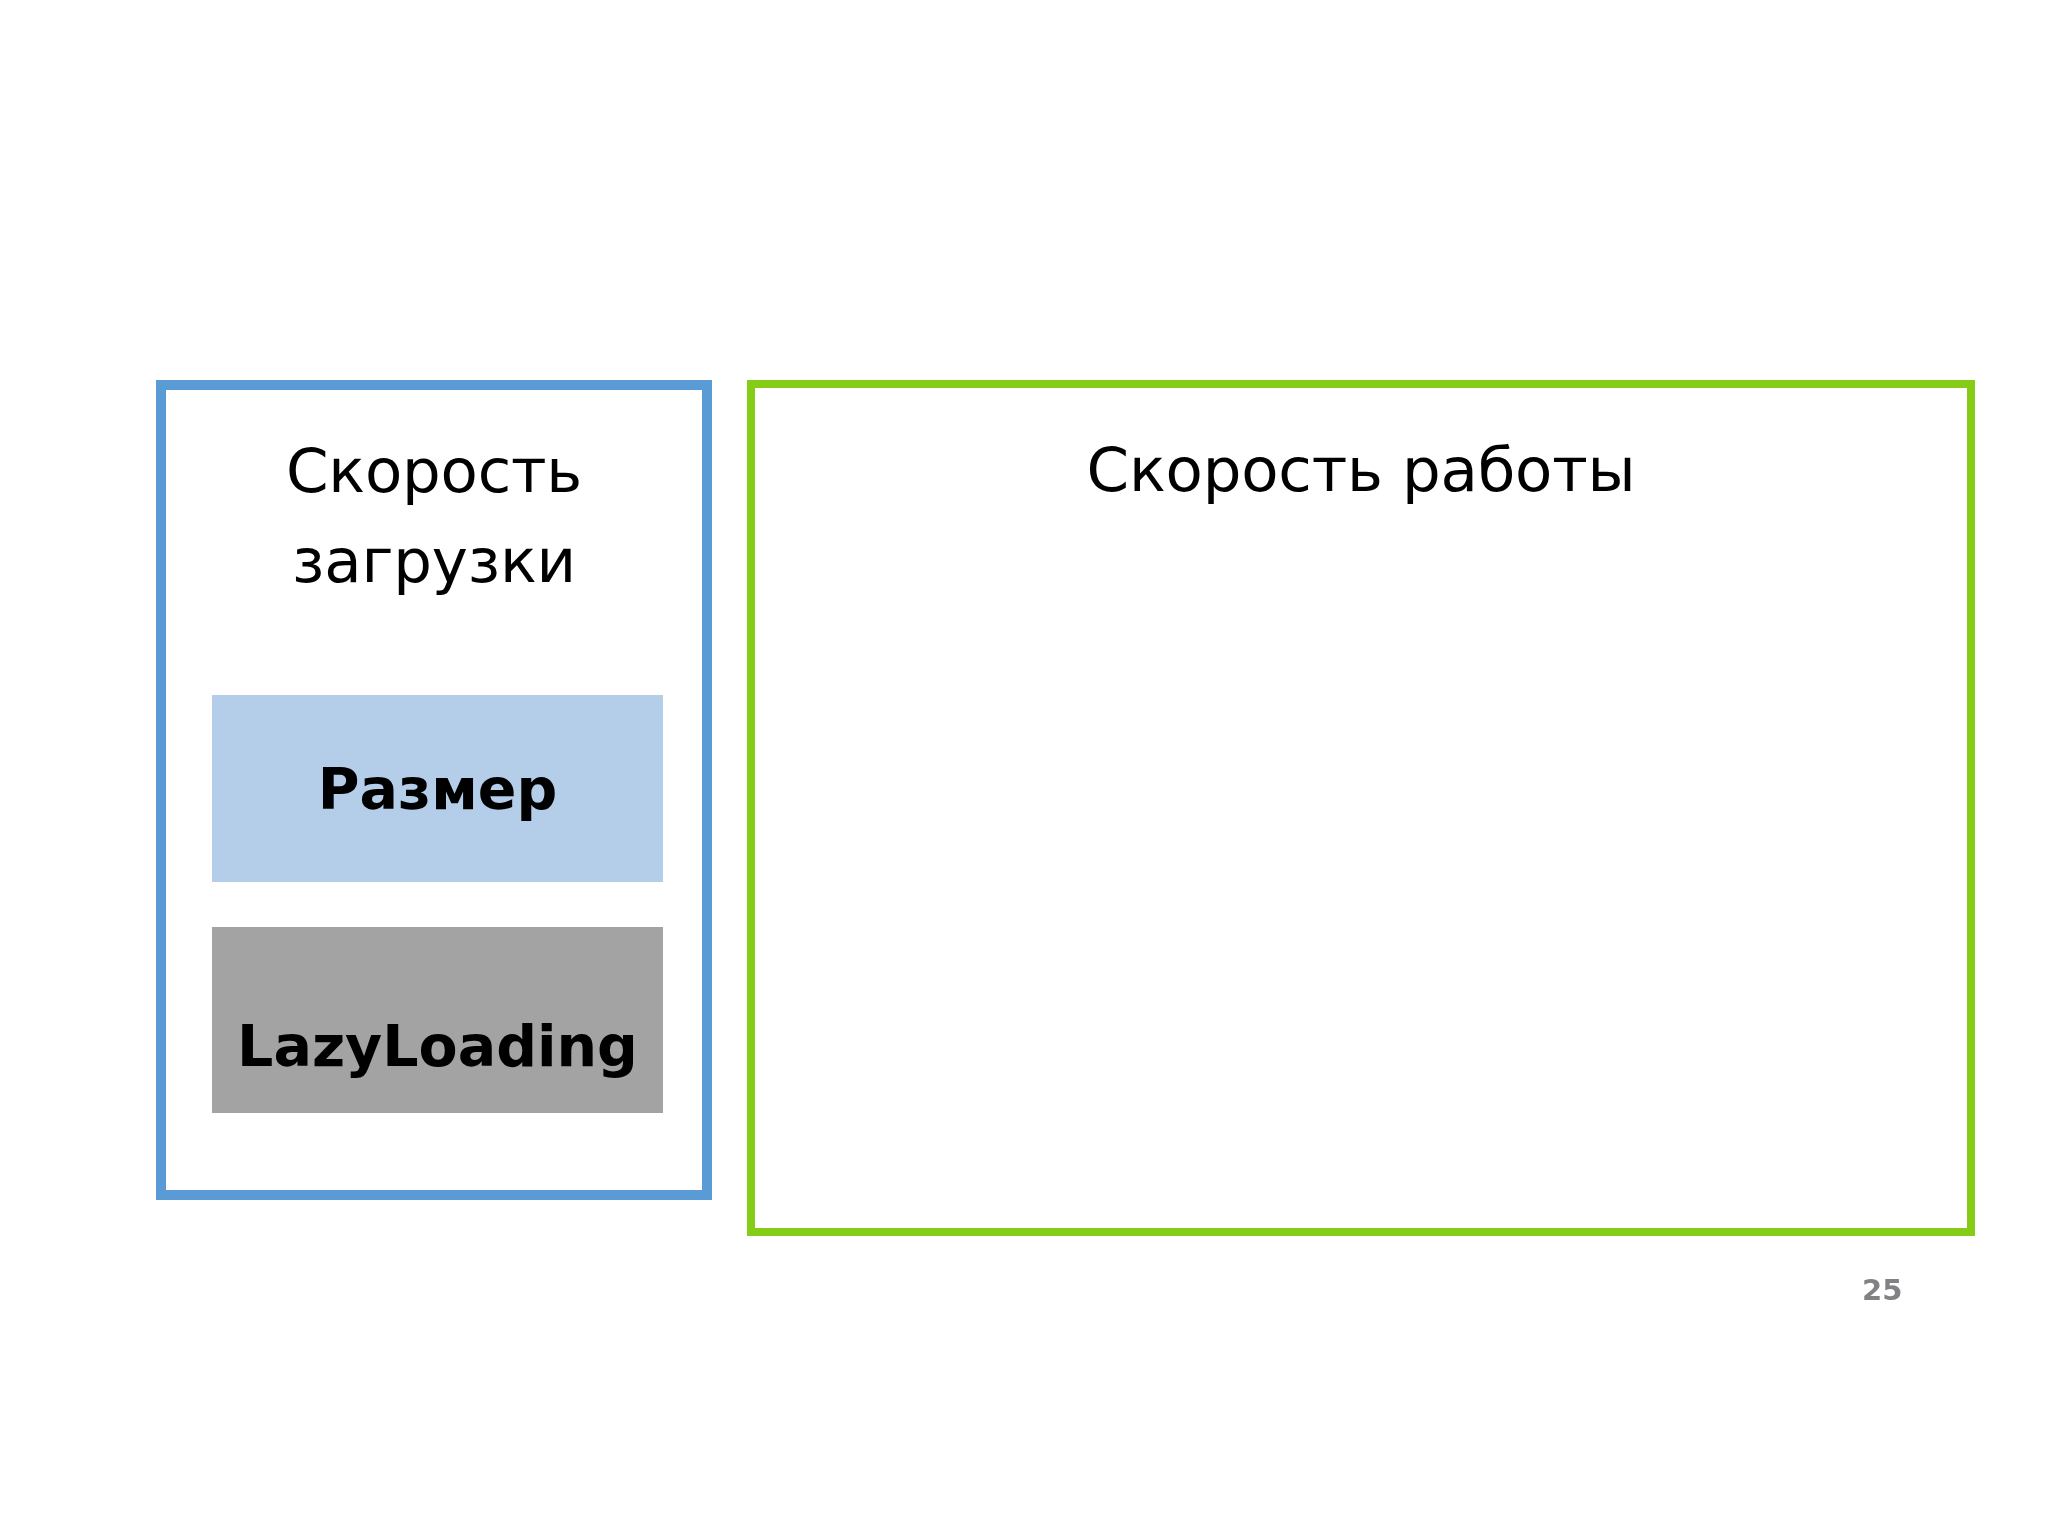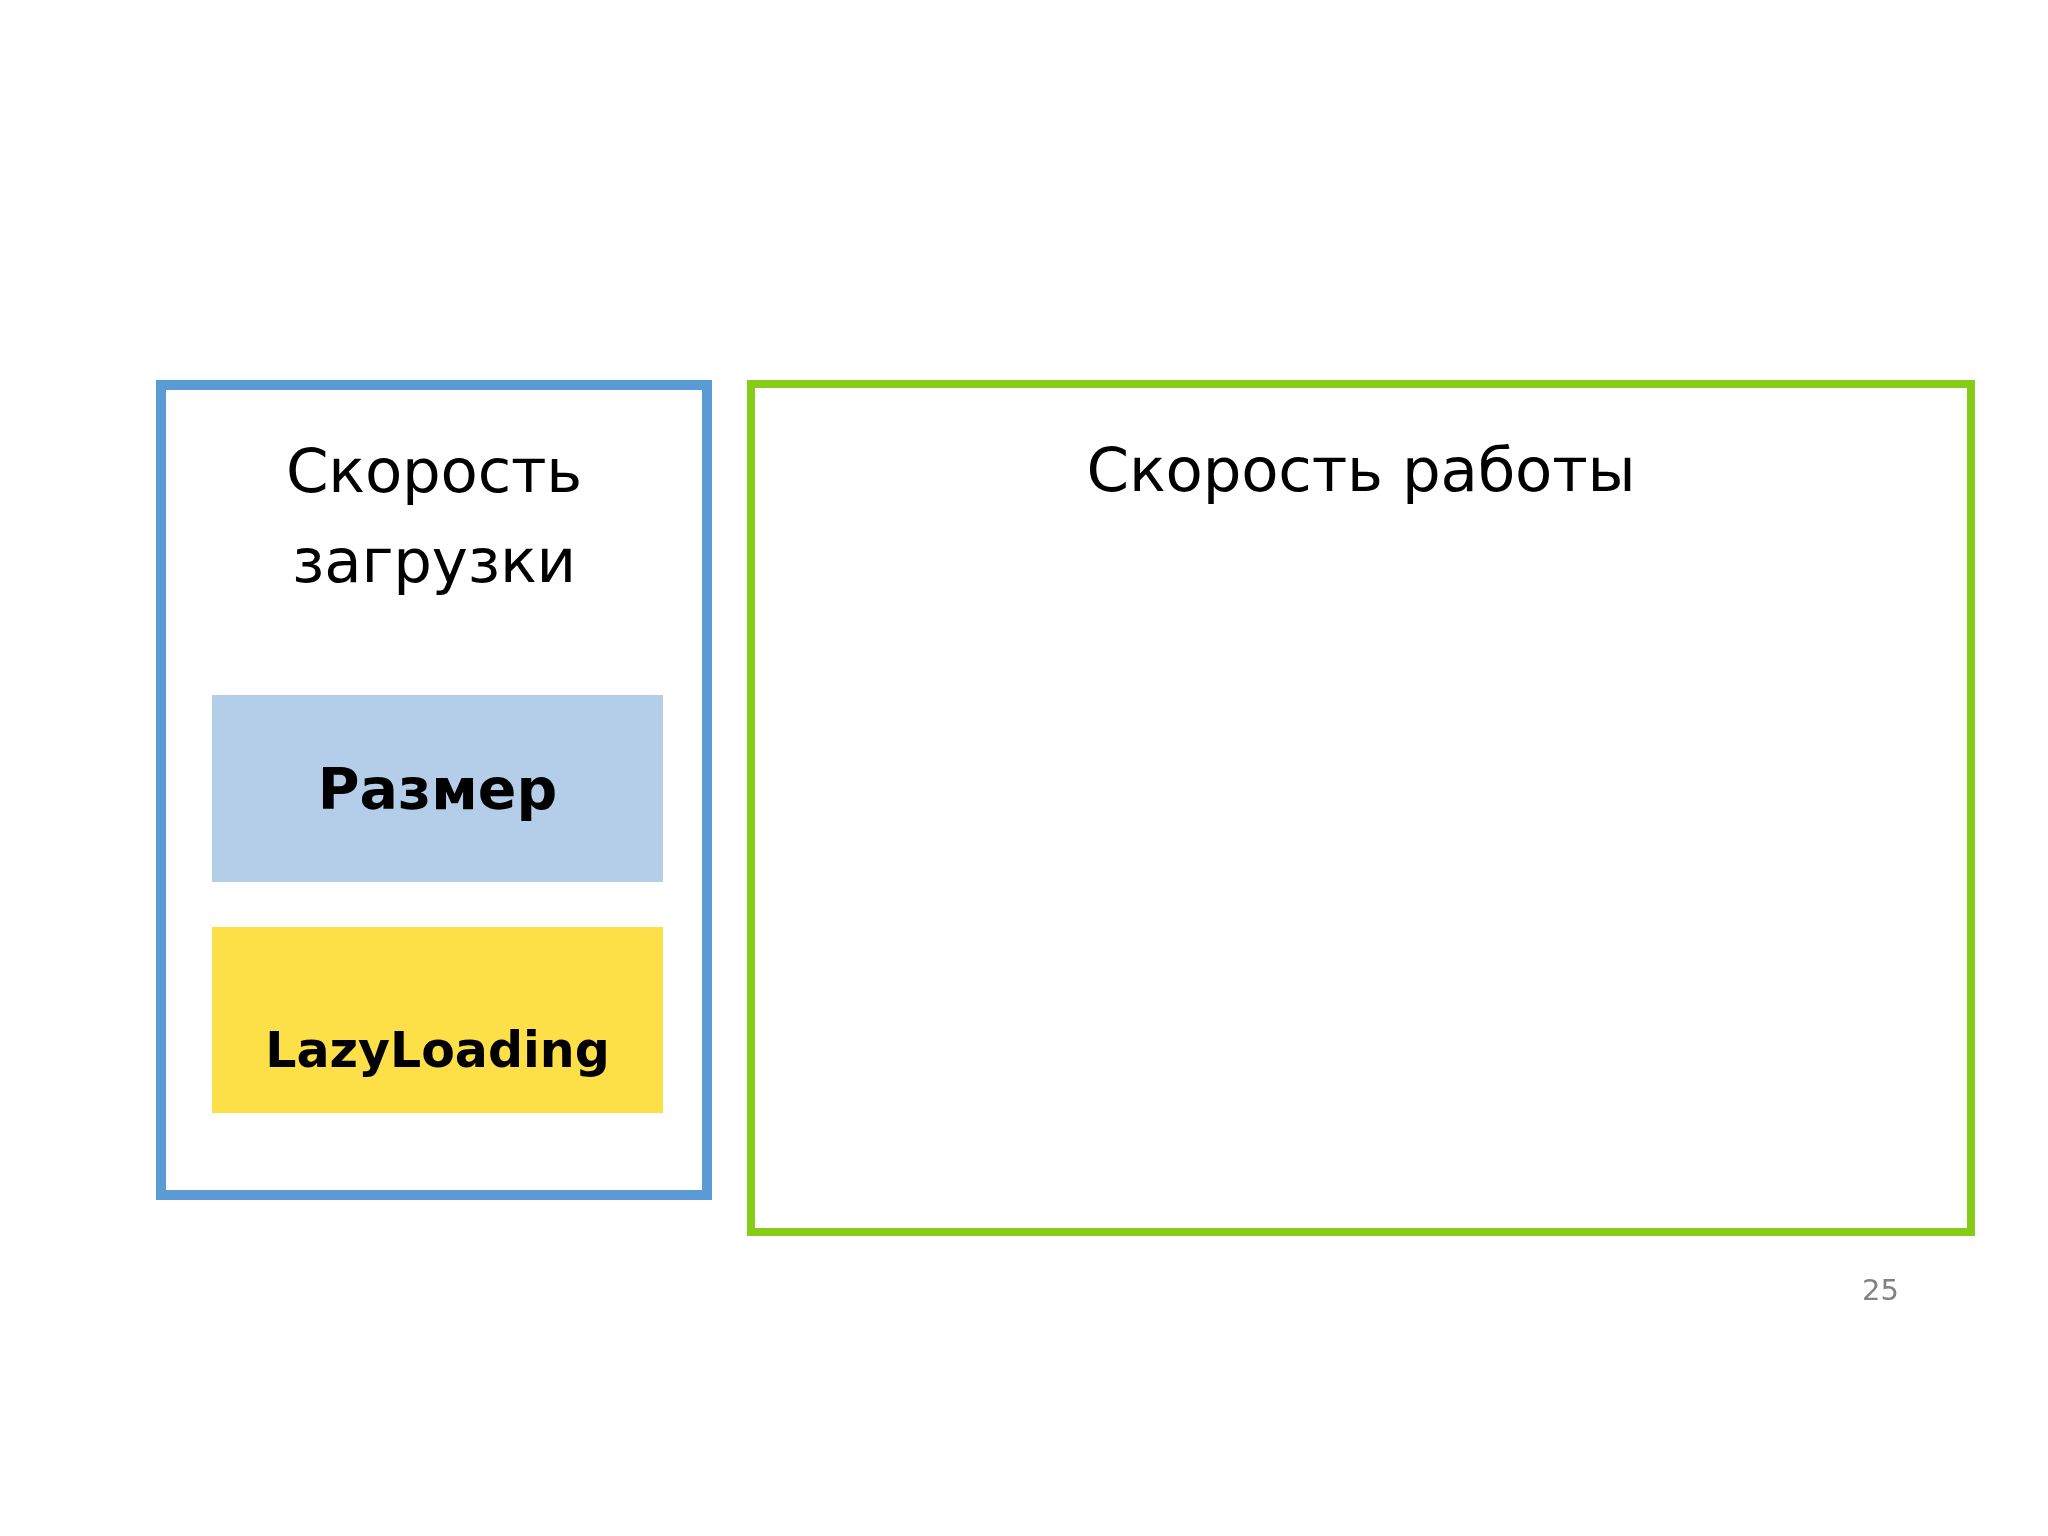--- a/index.html
+++ b/index.html
@@ -64,24 +64,24 @@
     top: 305px;          
     height: 187px;
     background: #b4cde8;
     align-items: center;
     font-size: 57px;
   }
 
   .chip-lazy {
     top: 537px;          
     height: 186px;
-    background: #fde047;
+    background: #a3a3a3;
     align-items: flex-end;
     padding-bottom: 34px;
-    font-size: 49px;
+    font-size: 57px;
   }
 
   
   .panel-right {
     position: absolute;
     left: 747px;
     top: 380px;
     width: 1228px;
     height: 856px;
     box-sizing: border-box;
@@ -105,21 +105,21 @@
   
   .page-number {
     position: absolute;
     left: 1862px;
     top: 1276px;
     width: 60px;
     text-align: left;
     font-size: 29px;
     line-height: 1;
     color: #808285;
-    font-weight: 400;
+    font-weight: 700;
   }
 </style>
 </head>
 <body>
 
 <div class="slide">
 
   <div class="panel-left">
     <div class="panel-left-title">Скорость
 загрузки</div>

